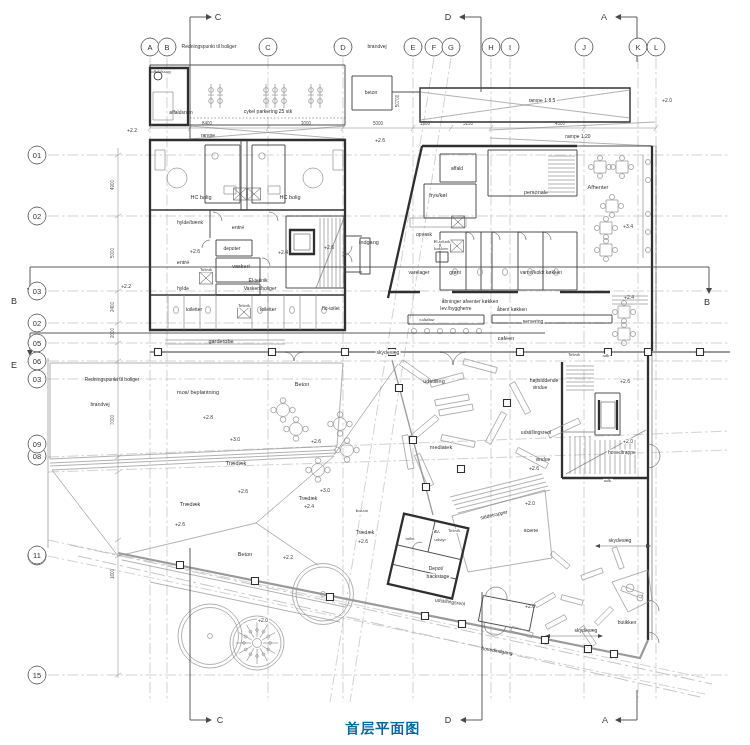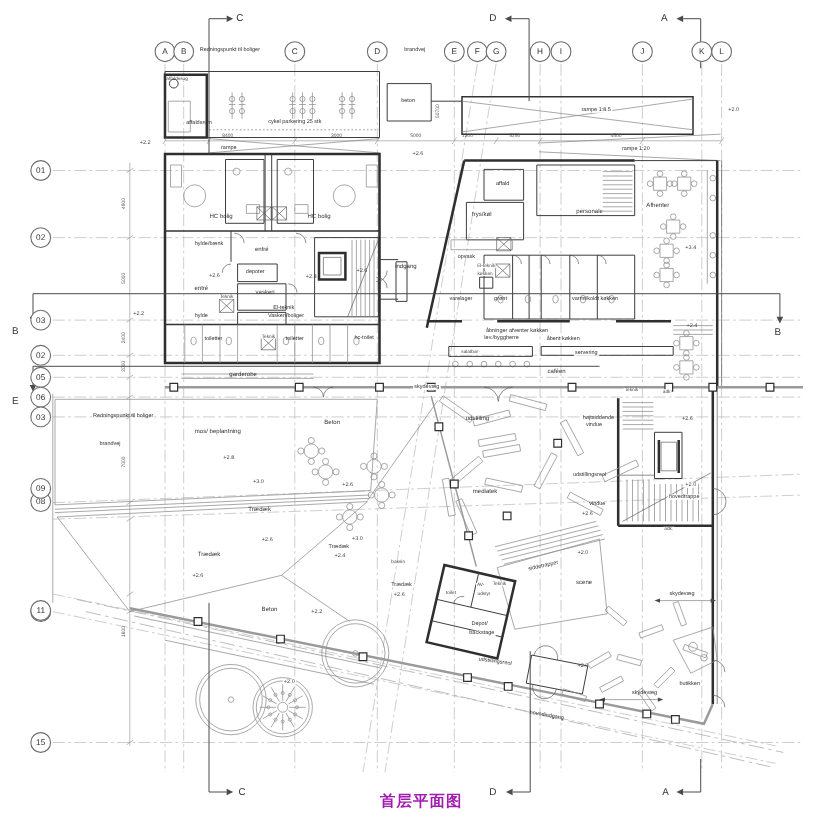--- a/index.html
+++ b/index.html
@@ -28,21 +28,21 @@
   .t4{font-size:4.3px;color:#444;}
   .lv{font-size:5px;color:#444;}
   .dm{font-size:4.5px;color:#555;}
   .dmv{font-size:4.5px;color:#555;transform:translate(-50%,-50%) rotate(-90deg);}
   .sl{font-size:9px;color:#333;}
   .wbg{background:#fff;padding:0 1px;}
   .bub{position:absolute;width:17px;height:17px;border:1px solid #6e6e6e;border-radius:50%;
        background:#fff;display:flex;align-items:center;justify-content:center;
        font-size:7.5px;color:#333;transform:translate(-50%,-50%);}
   .title{position:absolute;left:383px;top:729px;transform:translate(-50%,-50%);
-         font-size:14px;font-weight:600;color:#a21caf;letter-spacing:1px;}
+         font-size:14px;font-weight:600;color:#0369a1;letter-spacing:1px;}
 </style>
 </head>
 <body>
 
 <div class="sheet">
 
 <svg width="750" height="745" viewBox="0 0 750 745">
   <defs>
     <g id="rt" class="lt">
           <circle r="6.5"></circle>

